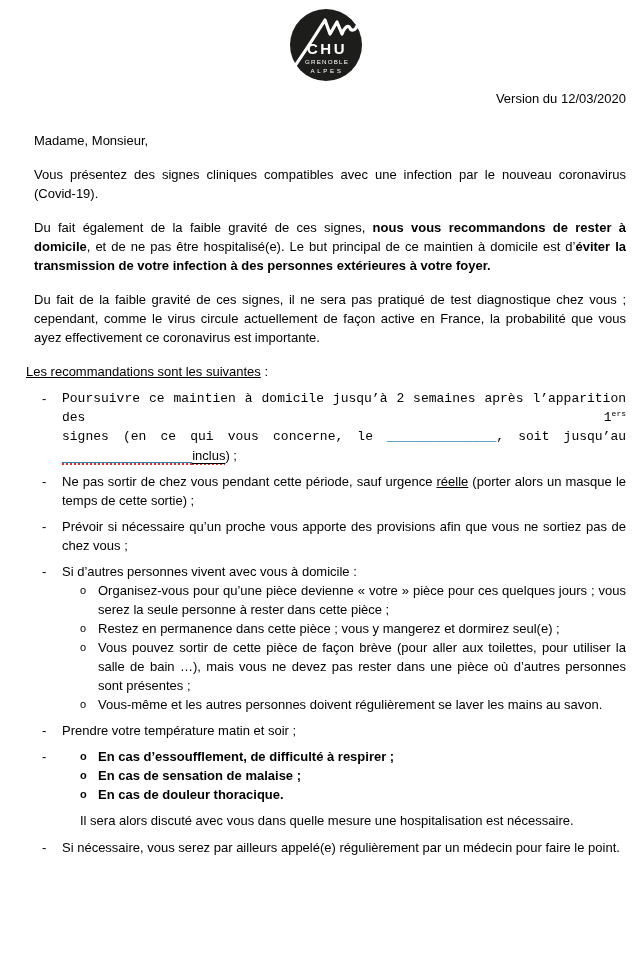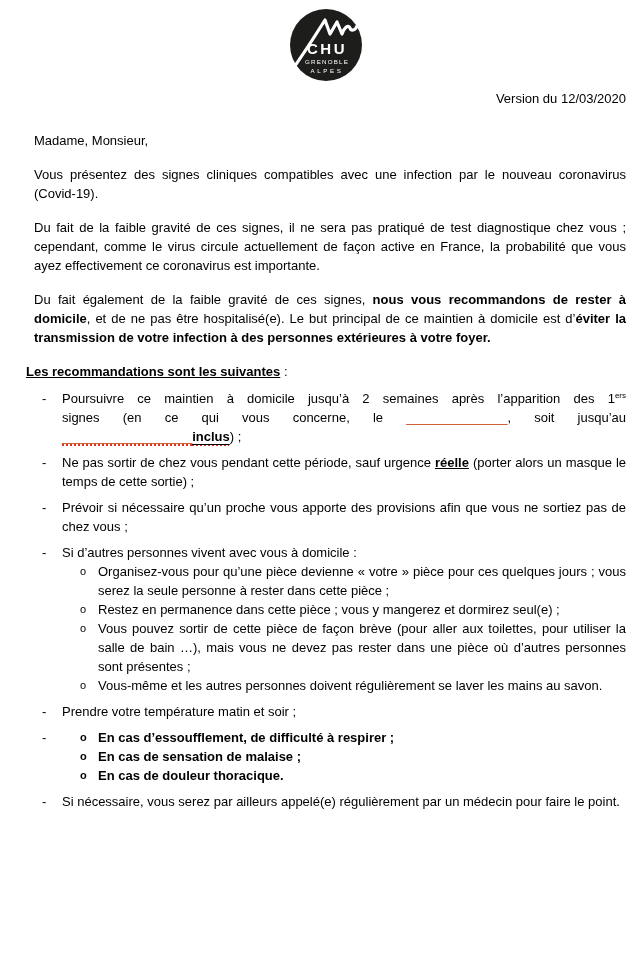--- a/index.html
+++ b/index.html
@@ -7,31 +7,31 @@
     width:640px;height:960px;background:#ffffff;color:#000;
     font-family:"Liberation Sans",sans-serif;font-size:13px;line-height:19px;
     overflow:hidden;
   }
   .page{padding:6px 14px 0 26px;}
   .logo-wrap{text-align:center;}
   .logo-wrap svg{display:inline-block;}
   .version{text-align:right;margin:0 0 23px 0;}
   p{margin:0 0 15px 8px;}
   .just{text-align:justify;}
-  .jl{text-align:justify;text-align-last:justify;}
-  .u{text-decoration:underline;font-weight:bold;}
+  .jl{text-align:justify;text-align-last:justify;font-family:Liberation Mono, monospace;}
+  .u{text-decoration:underline;}
   .b{font-weight:700;}
   sup{font-size:8px;line-height:0;vertical-align:super;}
   .heading{margin:4px 0 8px 0;}
   .li{display:flex;margin:0 0 7px 0;}
   .li > .marker{flex:0 0 20px;margin-left:16px;}
   .li > .content{flex:1;min-width:0;}
   .li.sub{margin:0;}
   .li.sub > .marker{flex:0 0 18px;margin-left:18px;font-size:11px;}
-  .blank{color:#c2410c;letter-spacing:0;}
+  .blank{color:#0369a1;letter-spacing:0;}
   .spell{text-decoration-line:underline;text-decoration-style:dotted;
          text-decoration-color:#e0301e;text-decoration-thickness:2px;
          text-underline-offset:3px;}
   .spell .u{text-decoration:underline solid #000;text-decoration-thickness:1px;text-align:right;}
   .note{margin:0 0 8px 16px;text-indent:38px;text-align:justify;}
   .logo-text{fill:#fff;font-family:"Liberation Sans",sans-serif;}
 </style>
 </head>
 <body>
 
@@ -46,23 +46,23 @@
       <text class="logo-text" x="43" y="67" font-size="6.2" letter-spacing="2.6" text-anchor="middle">ALPES</text>
     </svg>
   </div>
 
   <div class="version">Version du 12/03/2020</div>
 
   <p>Madame, Monsieur,</p>
 
   <p class="just">Vous présentez des signes cliniques compatibles avec une infection par le nouveau coronavirus (Covid-19).</p>
 
+  <p class="just"><span>Du fait également de la faible gravité de ces signes, </span><span class="b">nous vous recommandons de rester à domicile</span><span>, et de ne pas être hospitalisé(e). Le but principal de ce maintien à domicile est d’</span><span class="b">éviter la transmission de votre infection à des personnes extérieures à votre foyer.</span></p>
+
   <p class="just">Du fait de la faible gravité de ces signes, il ne sera pas pratiqué de test diagnostique chez vous ; cependant, comme le virus circule actuellement de façon active en France, la probabilité que vous ayez effectivement ce coronavirus est importante.</p>
-
-  <p class="just"><span>Du fait également de la faible gravité de ces signes, </span><span class="b">nous vous recommandons de rester à domicile</span><span>, et de ne pas être hospitalisé(e). Le but principal de ce maintien à domicile est d’</span><span class="b">éviter la transmission de votre infection à des personnes extérieures à votre foyer.</span></p>
 
   <p class="heading"><span class="u">Les recommandations sont les suivantes</span><span> :</span></p>
 
   <div class="li">
     <span class="marker">-</span>
     <div class="content">
       <div class="jl"><span>Poursuivre ce maintien à domicile jusqu’à 2 semaines après l’apparition des 1</span><sup>ers</sup></div>
       <div class="jl"><span>signes (en ce qui vous concerne, le </span><span class="blank">______________</span><span>, soit jusqu’au</span></div>
       <div><span class="blank spell">__________________</span><span class="spell"><span class="u">inclus</span></span><span>) ;</span></div>
     </div>
@@ -116,19 +116,20 @@
       <div class="li sub">
         <span class="marker">o</span>
         <div class="content">En cas de sensation de malaise ;</div>
       </div>
       <div class="li sub">
         <span class="marker">o</span>
         <div class="content">En cas de douleur thoracique.</div>
       </div>
     </div>
   </div>
+  <div class="note">Il sera alors discuté avec vous dans quelle mesure une hospitalisation est nécessaire.</div>
 
   <div class="li">
     <span class="marker">-</span>
     <div class="content just">Si nécessaire, vous serez par ailleurs appelé(e) régulièrement par un médecin pour faire le point.</div>
   </div>
 
 </div>
 
 </body></html>

